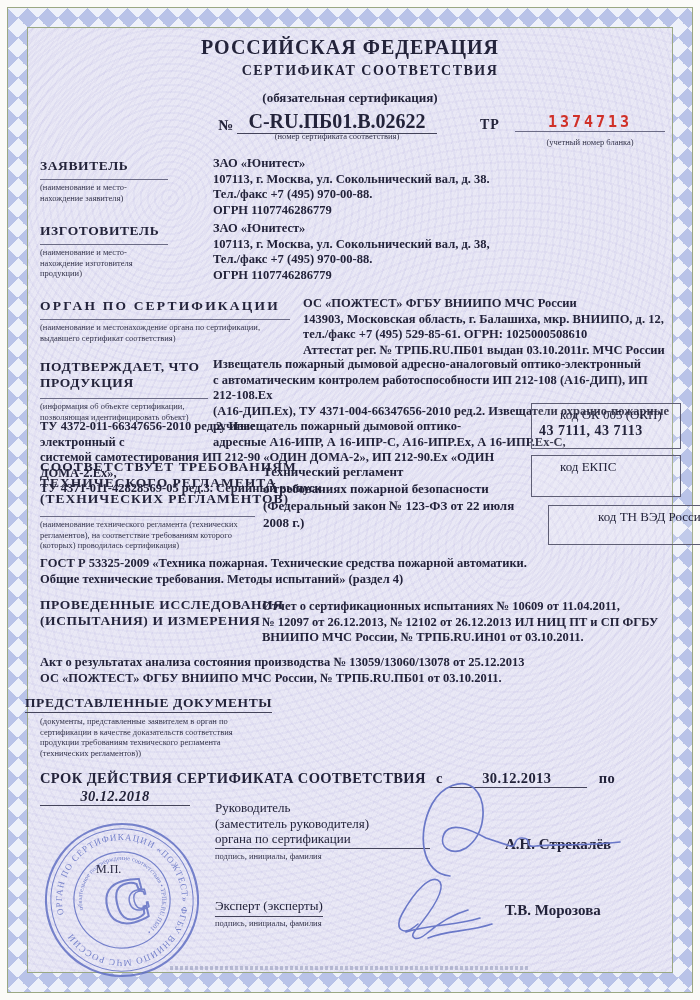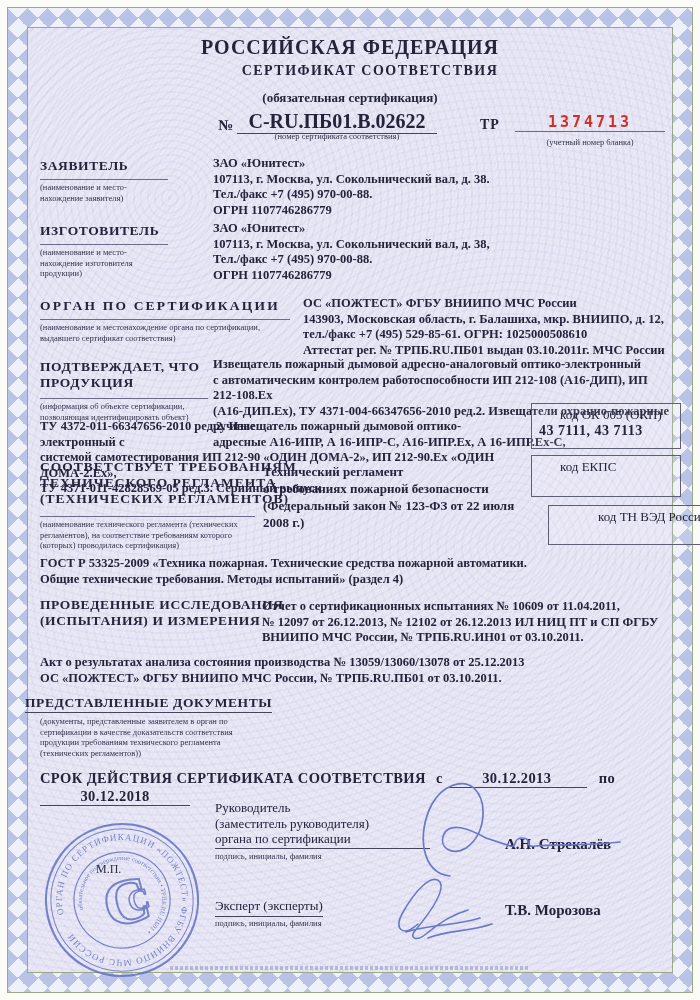--- a/index.html
+++ b/index.html
@@ -163,21 +163,21 @@
       <div>сертификации в качестве доказательств соответствия</div>
       <div>продукции  требованиям  технического   регламента</div>
       <div>(технических регламентов))</div>
     </div>
 
   <div class="abs" style="left:40px;top:770px;font-size:14.5px;font-weight:bold;letter-spacing:.4px;">
     <span>СРОК ДЕЙСТВИЯ СЕРТИФИКАТА СООТВЕТСТВИЯ</span>
     <span style="font-weight:bold;margin-left:6px;">с</span>
     <span class="uline" style="display:inline-block;width:140px;text-align:center;">30.12.2013</span>
     <span style="margin-left:8px;">по</span>
-    <span class="uline" style="display:inline-block;width:150px;text-align:center;">30.12.2018</span>
+    <span class="uline" style="display:inline-block;width:150px;text-align:center;font-style:italic;">30.12.2018</span>
   </div>
 
   <div class="abs" style="left:215px;top:800px;font-size:13px;line-height:15.5px;">
       <div>Руководитель</div>
       <div>(заместитель руководителя)</div>
       <div>органа  по  сертификации</div>
     </div>
   <div class="abs" style="left:215px;top:848px;width:215px;border-top:1px solid #44445a;"></div>
   <div class="abs cap" style="left:215px;top:851px;">подпись, инициалы, фамилия</div>
   <div class="abs" style="left:505px;top:836px;font-size:15px;font-weight:bold;">А.Н. Стрекалёв</div>

